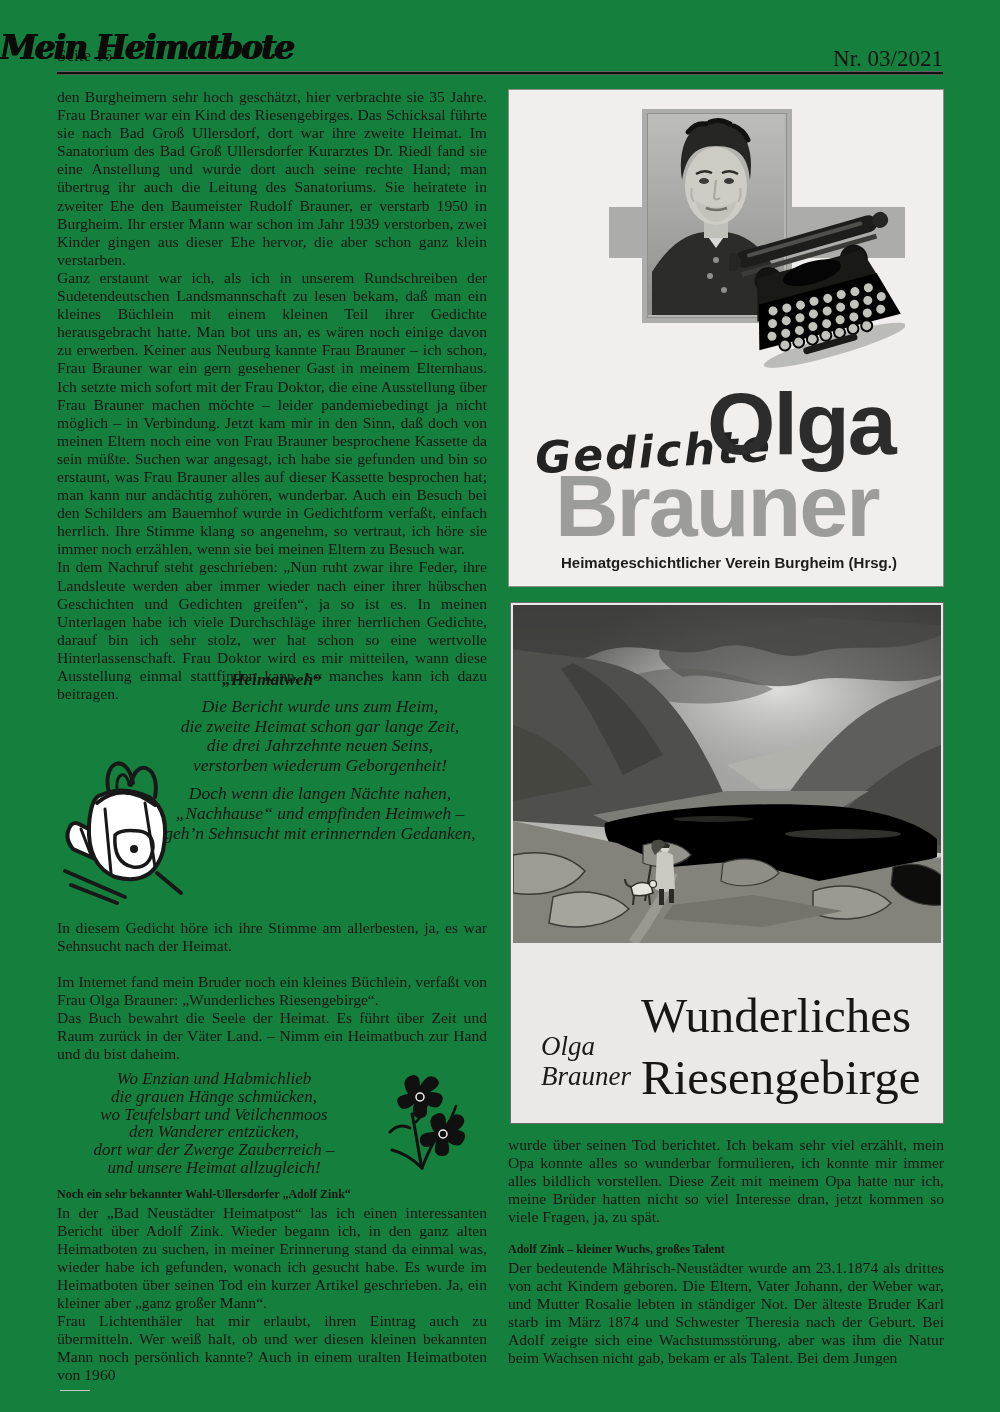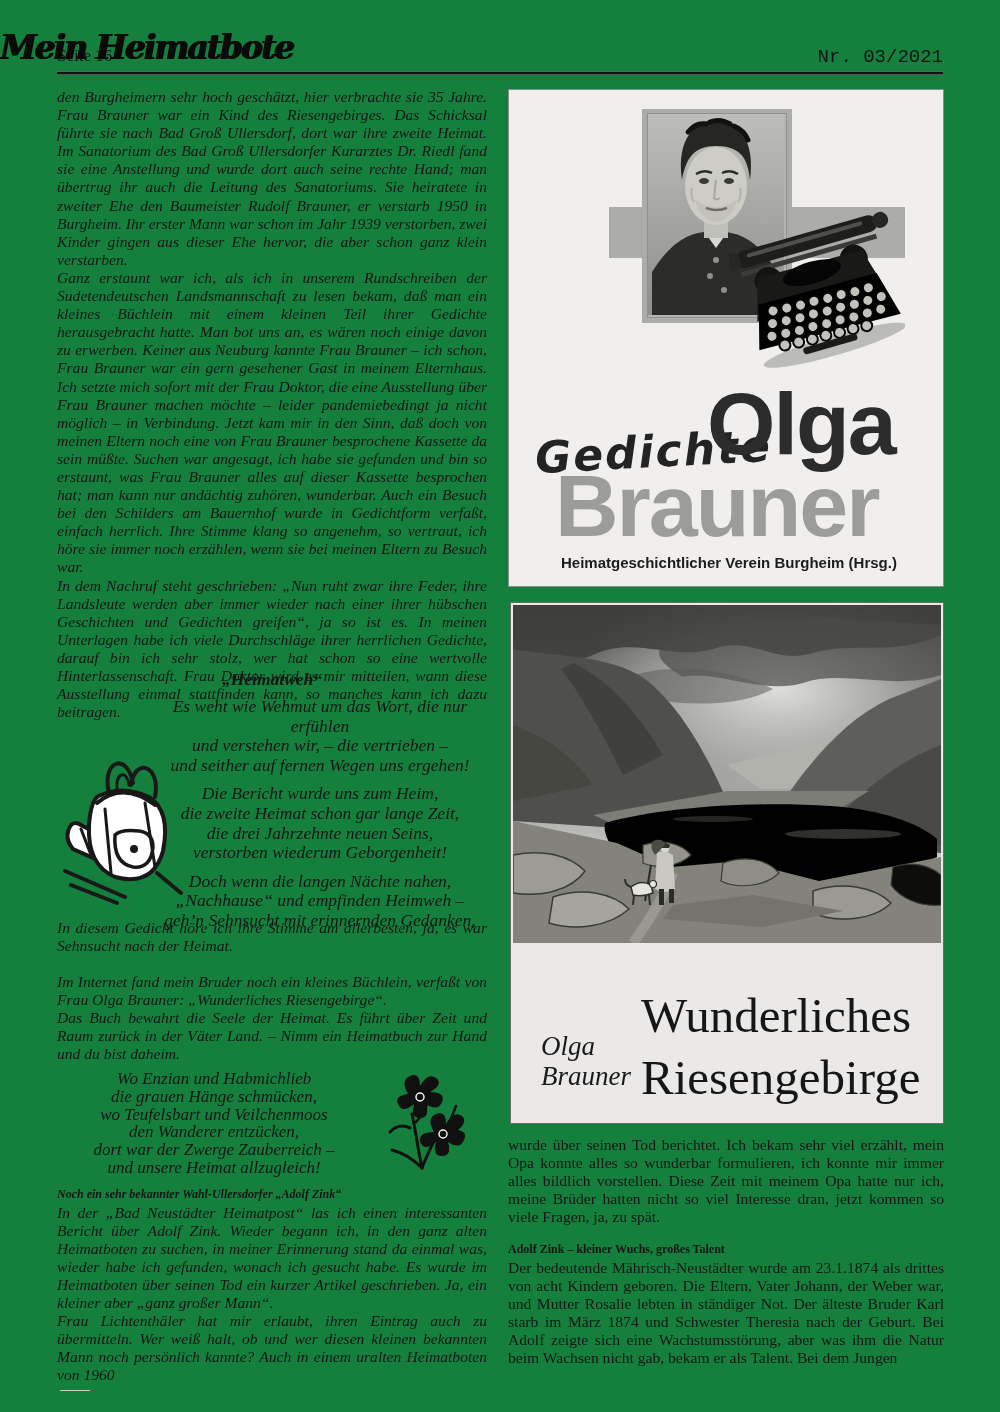--- a/index.html
+++ b/index.html
@@ -1,28 +1,28 @@
 <!DOCTYPE html>
 <html><head>
 <meta charset="utf-8">
 <style>
   html,body{margin:0;padding:0;background:#fff;}
   #page{position:relative;width:1000px;height:1412px;background:#15803d;overflow:hidden;
         font-family:"Liberation Serif",serif;color:#141414;}
   
   .page-label{position:absolute;left:57px;top:46px;font-size:17px;}
-  .issue-label{position:absolute;right:57px;top:46px;font-size:19px;font-family:Liberation Mono, monospace;}
+  .issue-label{position:absolute;right:57px;top:46px;font-size:23px;}
   .masthead{position:absolute;left:0;right:0;top:28px;text-align:left;
             font-family:"DejaVu Serif",serif;font-weight:bold;font-style:italic;
             font-size:33px;letter-spacing:-2px;color:#0a0a0a;
             text-shadow:1px 0 0 #0a0a0a, -0.5px 0 0 #0a0a0a;}
   .header-rule{position:absolute;left:57px;right:57px;top:71px;height:4px;
                background:linear-gradient(#9a9a9a,#121212 30%,#121212 72%,#8a8a8a);}
   
-  .col-l{position:absolute;left:57px;width:430px;font-style:italic;}
+  .col-l{position:absolute;left:57px;width:430px;}
   .col-r{position:absolute;left:508px;width:436px;}
   p.body{margin:0;font-size:15.6px;line-height:18.1px;text-align:justify;}
   .bold-head{font-weight:bold;font-size:12px;line-height:18.5px;margin:0;}
   
   .poem-title{position:absolute;left:57px;width:430px;top:669px;text-align:center;
               font-weight:bold;font-style:italic;font-size:17.5px;}
   .poem{font-style:italic;font-size:17.5px;line-height:19.6px;text-align:center;}
   .poem .pl{display:block;}
   .stanza{margin:0 0 9px 0;}
   
@@ -63,25 +63,20 @@
   <div class="header-rule"></div>
 
   <div class="col-l" style="top:88px;">
     <p class="body">den Burgheimern sehr hoch geschätzt, hier verbrachte sie 35 Jahre. Frau Brauner war ein Kind des Riesengebirges. Das Schicksal führte sie nach Bad Groß Ullersdorf, dort war ihre zweite Heimat. Im Sanatorium des Bad Groß Ullersdorfer Kurarztes Dr. Riedl fand sie eine Anstellung und wurde dort auch seine rechte Hand; man übertrug ihr auch die Leitung des Sanatoriums. Sie heiratete in zweiter Ehe den Baumeister Rudolf Brauner, er verstarb 1950 in Burgheim. Ihr erster Mann war schon im Jahr 1939 verstorben, zwei Kinder gingen aus dieser Ehe hervor, die aber schon ganz klein verstarben.</p>
     <p class="body">Ganz erstaunt war ich, als ich in unserem Rundschreiben der Sudetendeutschen Landsmannschaft zu lesen bekam, daß man ein kleines Büchlein mit einem kleinen Teil ihrer Gedichte herausgebracht hatte. Man bot uns an, es wären noch einige davon zu erwerben. Keiner aus Neuburg kannte Frau Brauner – ich schon, Frau Brauner war ein gern gesehener Gast in meinem Elternhaus. Ich setzte mich sofort mit der Frau Doktor, die eine Ausstellung über Frau Brauner machen möchte – leider pandemiebedingt ja nicht möglich – in Verbindung. Jetzt kam mir in den Sinn, daß doch von meinen Eltern noch eine von Frau Brauner besprochene Kassette da sein müßte. Suchen war angesagt, ich habe sie gefunden und bin so erstaunt, was Frau Brauner alles auf dieser Kassette besprochen hat; man kann nur andächtig zuhören, wunderbar. Auch ein Besuch bei den Schilders am Bauernhof wurde in Gedichtform verfaßt, einfach herrlich. Ihre Stimme klang so angenehm, so vertraut, ich höre sie immer noch erzählen, wenn sie bei meinen Eltern zu Besuch war.</p>
     <p class="body">In dem Nachruf steht geschrieben: „Nun ruht zwar ihre Feder, ihre Landsleute werden aber immer wieder nach einer ihrer hübschen Geschichten und Gedichten greifen“, ja so ist es. In meinen Unterlagen habe ich viele Durchschläge ihrer herrlichen Gedichte, darauf bin ich sehr stolz, wer hat schon so eine wertvolle Hinterlassenschaft. Frau Doktor wird es mir mitteilen, wann diese Ausstellung einmal stattfinden kann, so manches kann ich dazu beitragen.</p>
   </div>
 
   <div class="poem-title">„Heimatweh“</div>
   <div class="poem" style="position:absolute;left:150px;top:697px;width:340px;">
-    <div class="stanza">
-      <span class="pl">Es weht wie Wehmut um das Wort, die nur erfühlen</span>
-      <span class="pl">und verstehen wir, – die vertrieben –</span>
-      <span class="pl">und seither auf fernen Wegen uns ergehen!</span>
-    </div>
     <div class="stanza">
       <span class="pl">Die Bericht wurde uns zum Heim,</span>
       <span class="pl">die zweite Heimat schon gar lange Zeit,</span>
       <span class="pl">die drei Jahrzehnte neuen Seins,</span>
       <span class="pl">verstorben wiederum Geborgenheit!</span>
     </div>
     <div class="stanza">
       <span class="pl">Doch wenn die langen Nächte nahen,</span>
       <span class="pl">„Nachhause“ und empfinden Heimweh –</span>
       <span class="pl">geh’n Sehnsucht mit erinnernden Gedanken,</span>

